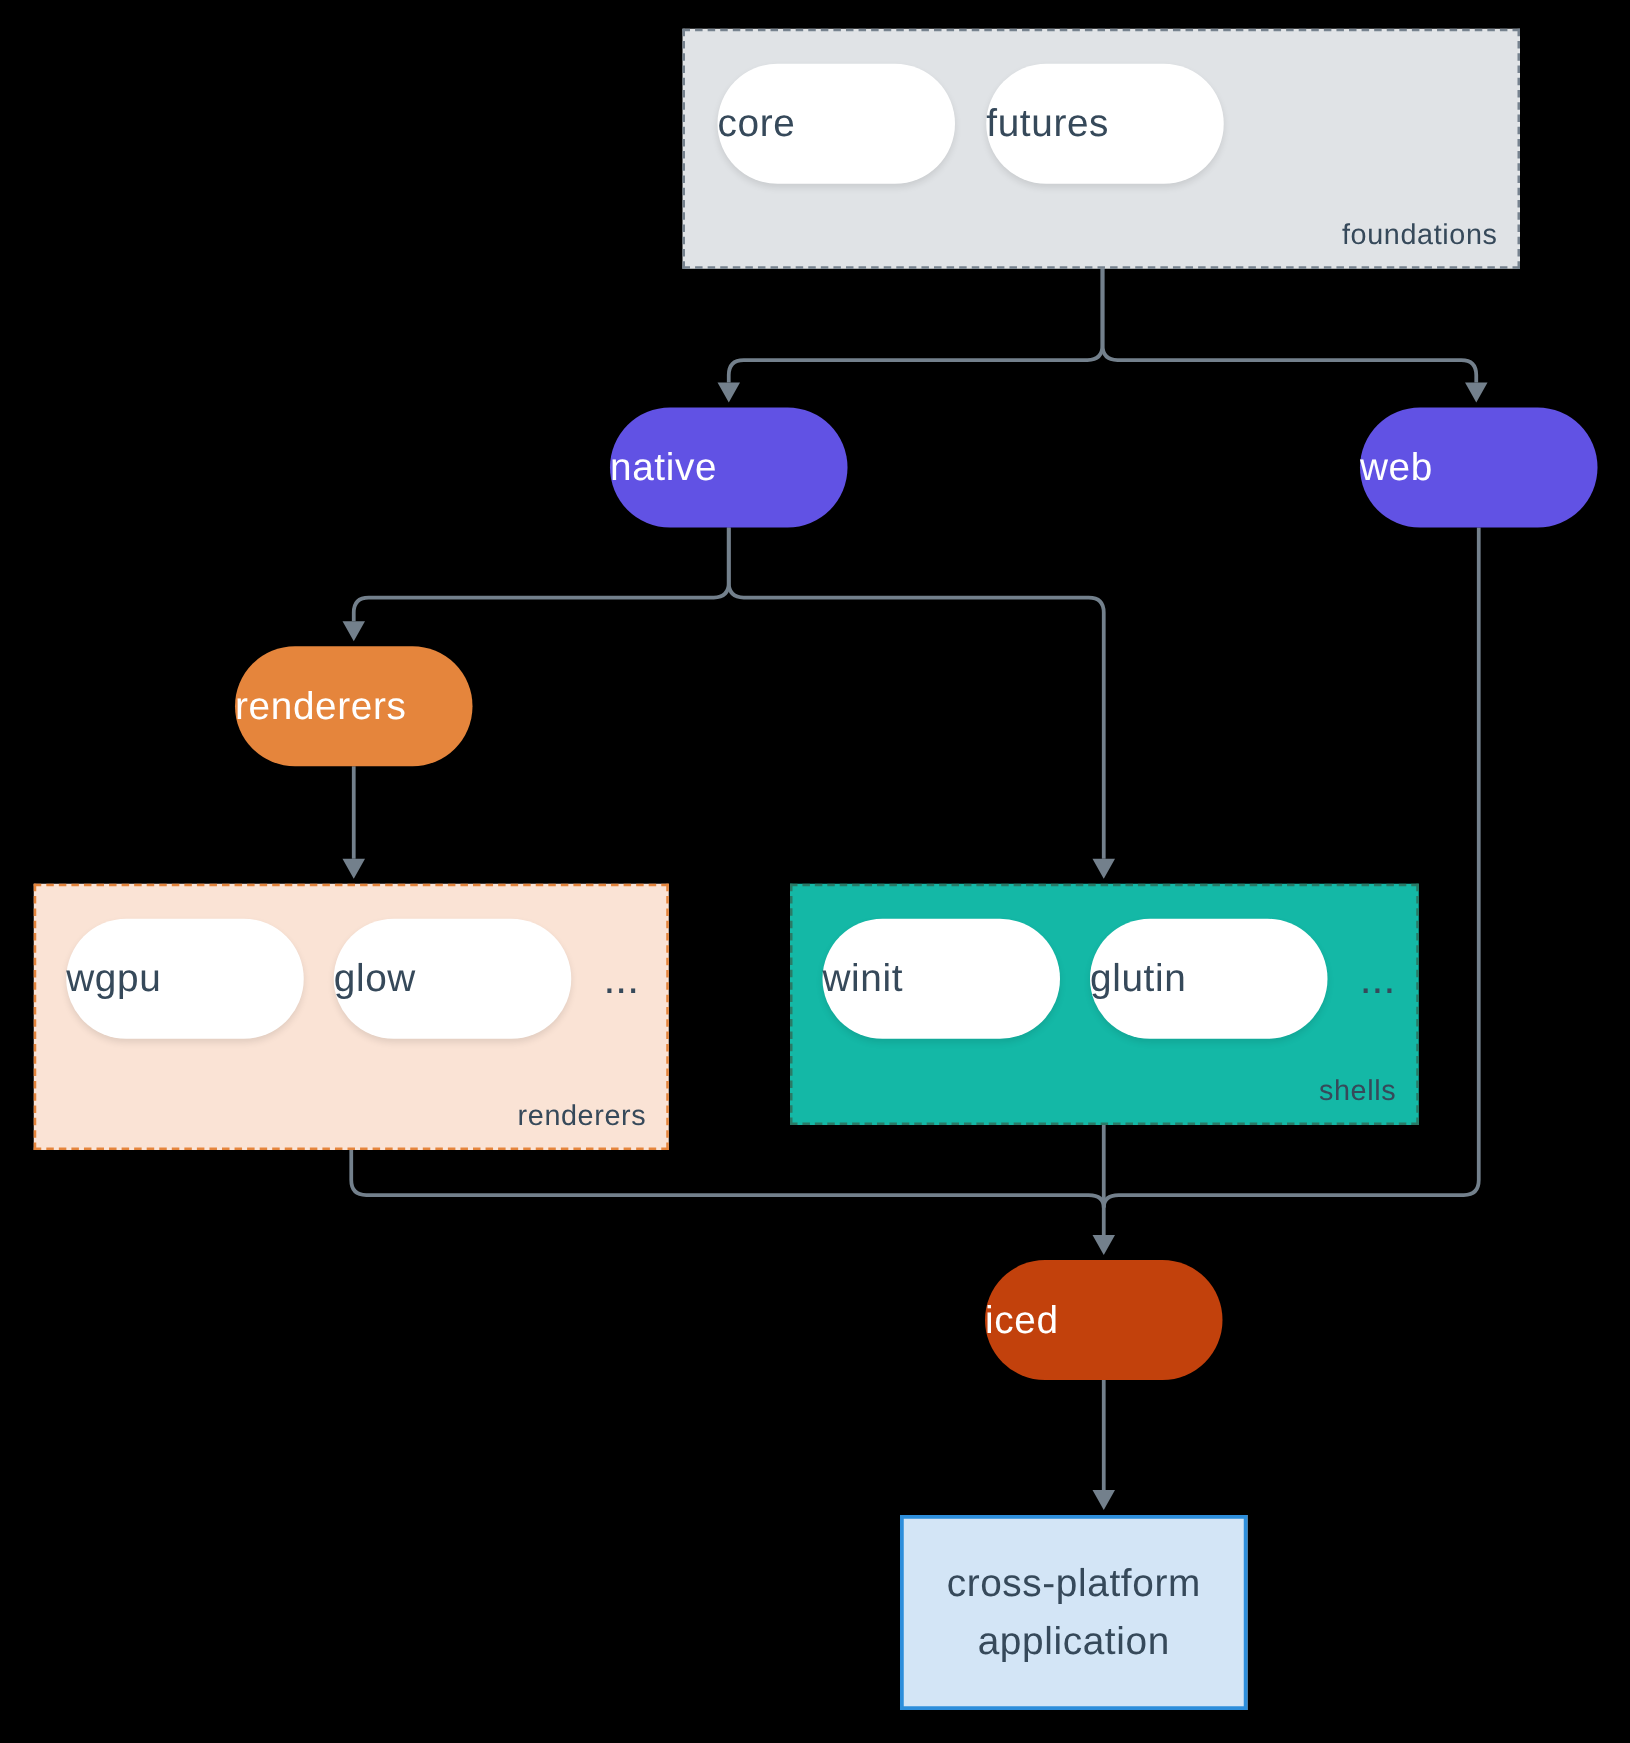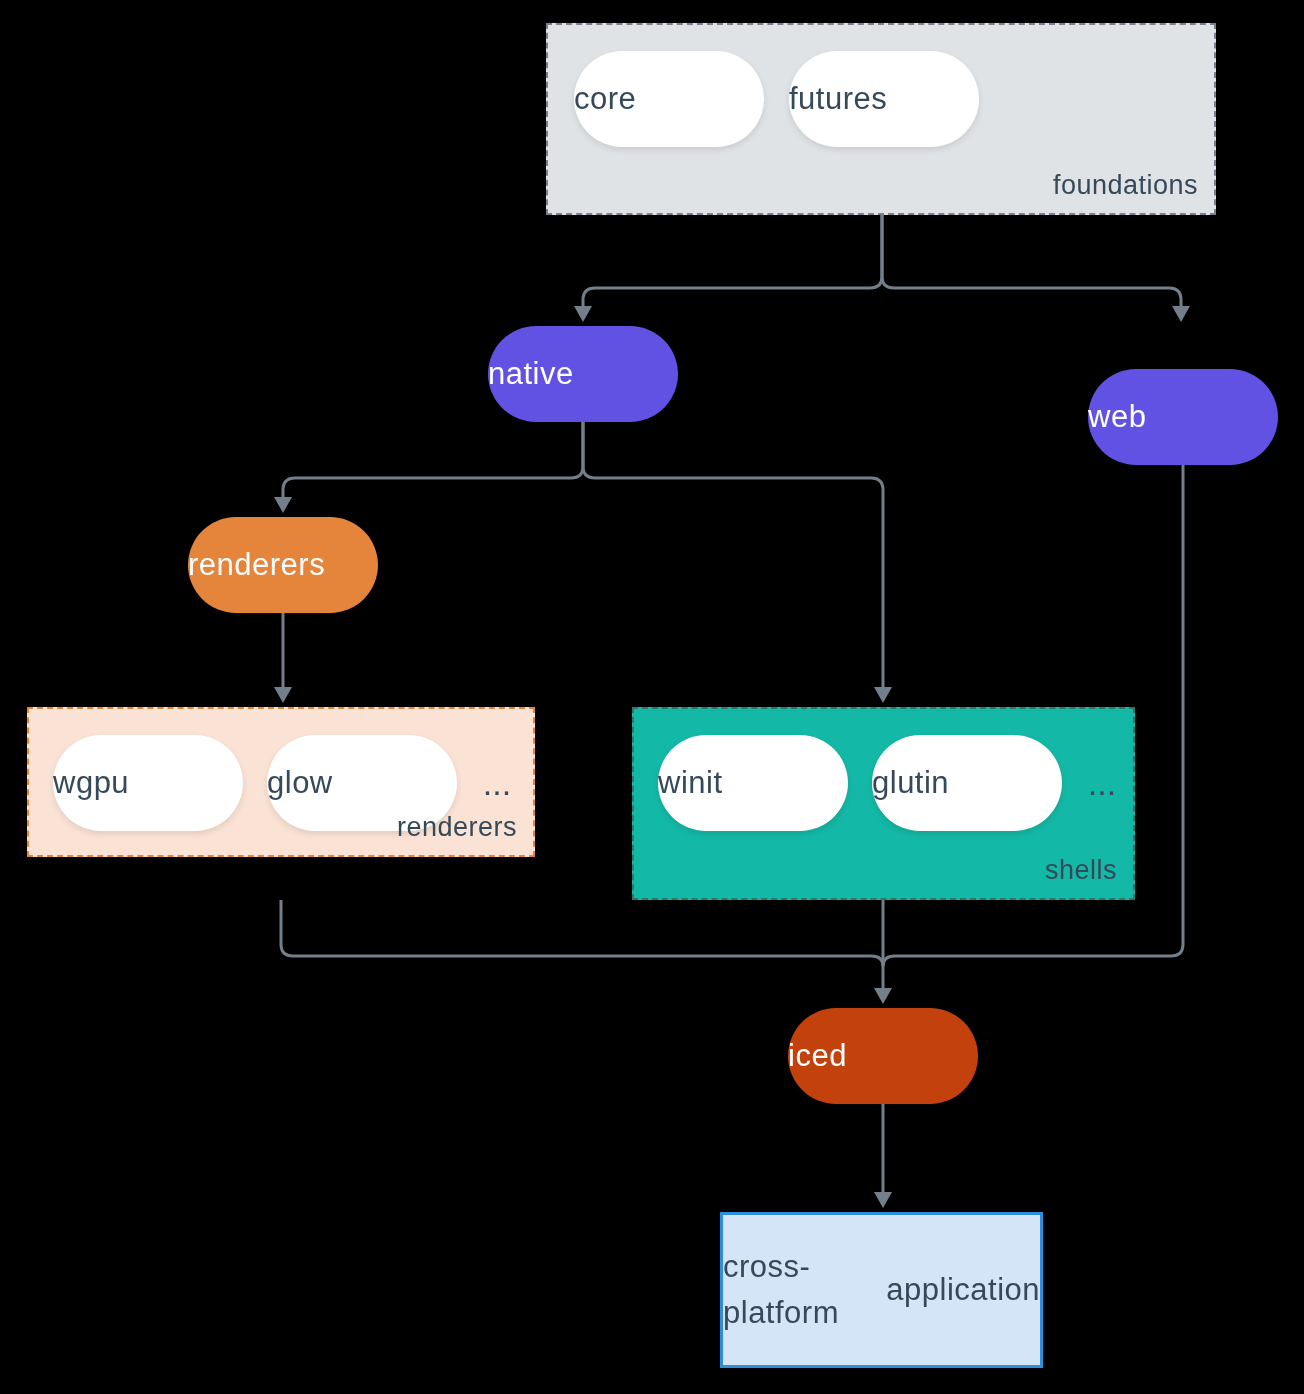--- a/index.html
+++ b/index.html
@@ -5,57 +5,57 @@
   html,body{margin:0;padding:0;}
   body{
     width:1304px;height:1394px;position:relative;
     background:#000000;overflow:hidden;
     font-family:"Liberation Sans","DejaVu Sans",sans-serif;
   }
   .abs{position:absolute;}
   
   .group{position:absolute;box-sizing:border-box;}
   .group-foundations{left:546px;top:23px;width:670px;height:192px;background:#e0e3e6;border:2px dashed #76828e;}
-  .group-renderers{left:27px;top:707px;width:508px;height:150px;background:#fae3d5;border:2px dashed #e5853c;}
+  .group-renderers{left:27px;top:707px;width:508px;height:213px;background:#fae3d5;border:2px dashed #e5853c;}
   .group-shells{left:632px;top:707px;width:503px;height:193px;background:#14b8a6;border:2px dashed #2a7a66;}
   .group-label{
     position:absolute;right:16px;bottom:12px;
-    font-size:27px;color:#36495a;letter-spacing:0.5px;
+    font-size:23px;color:#36495a;letter-spacing:0.5px;
   }
   
   .pill{
     position:absolute;width:190px;height:96px;border-radius:48px;
     display:flex;align-items:center;
     font-size:31px;letter-spacing:0.5px;
   }
   .pill-white{background:#ffffff;color:#36495a;box-shadow:0 3px 6px rgba(0,0,0,0.10);}
   .pill-purple{background:#6152e4;color:#ffffff;}
   .pill-orange{background:#e5853c;color:#ffffff;}
   .pill-blue{background:#c2410c;color:#ffffff;}
   .ellipsis{
     position:absolute;width:60px;top:26px;height:96px;left:438px;
     display:flex;align-items:center;justify-content:center;
     font-size:34px;color:#36495a;
   }
   
   .pill-native{left:488px;top:326px;}
-  .pill-web{left:1088px;top:326px;margin-top:43px;}
+  .pill-web{left:1088px;top:326px;}
   .pill-graphics{left:188px;top:517px;}
   .pill-iced{left:788px;top:1008px;}
   
   .slot-1{left:26px;top:26px;}
   .slot-2{left:241px;top:26px;}
   .slot-3{left:456px;top:26px;}
   .slot-r1{left:24px;top:26px;}
   .slot-r2{left:238px;top:26px;}
   
   .app-box{
-    left:720px;top:1212px;width:323px;height:156px;
+    left:720px;top:1212px;width:278px;height:156px;
     background:#d3e5f6;border:3px solid #2d8edb;box-sizing:border-box;
-    display:flex;flex-direction:row;align-items:center;justify-content:center;
+    display:flex;flex-direction:column;align-items:center;justify-content:center;
     font-size:31px;color:#36495a;line-height:1.5;letter-spacing:0.5px;
   }
   svg.wires{position:absolute;left:0;top:0;pointer-events:none;}
   svg.wires path{stroke:#73808c;stroke-width:3;fill:none;}
   svg.wires polygon{fill:#73808c;stroke:none;}
 </style>
 </head>
 <body>
 
 <svg class="wires" width="1304" height="1394" viewBox="0 0 1304 1394">

